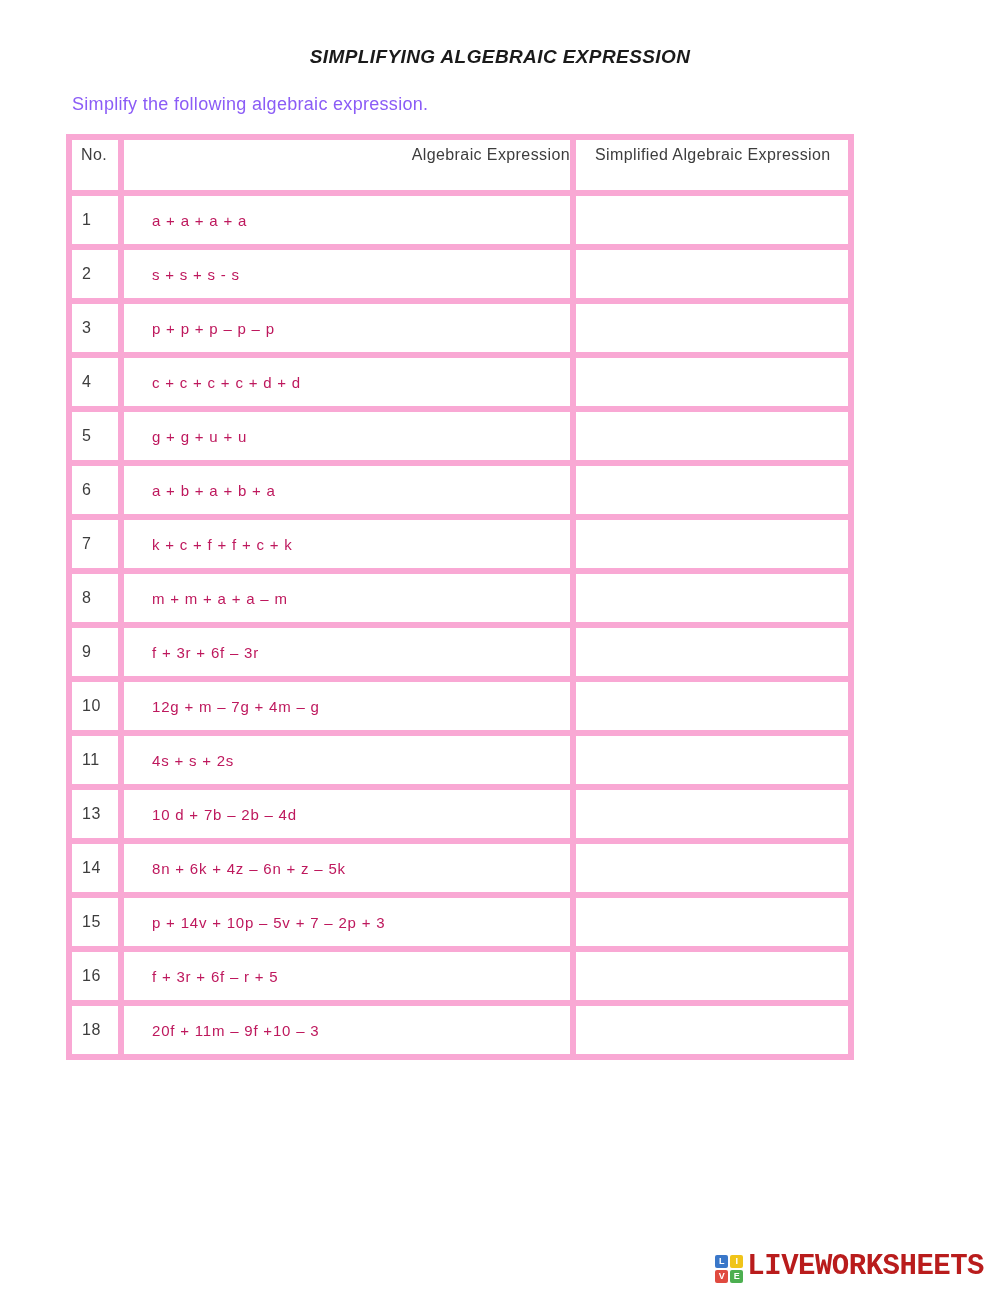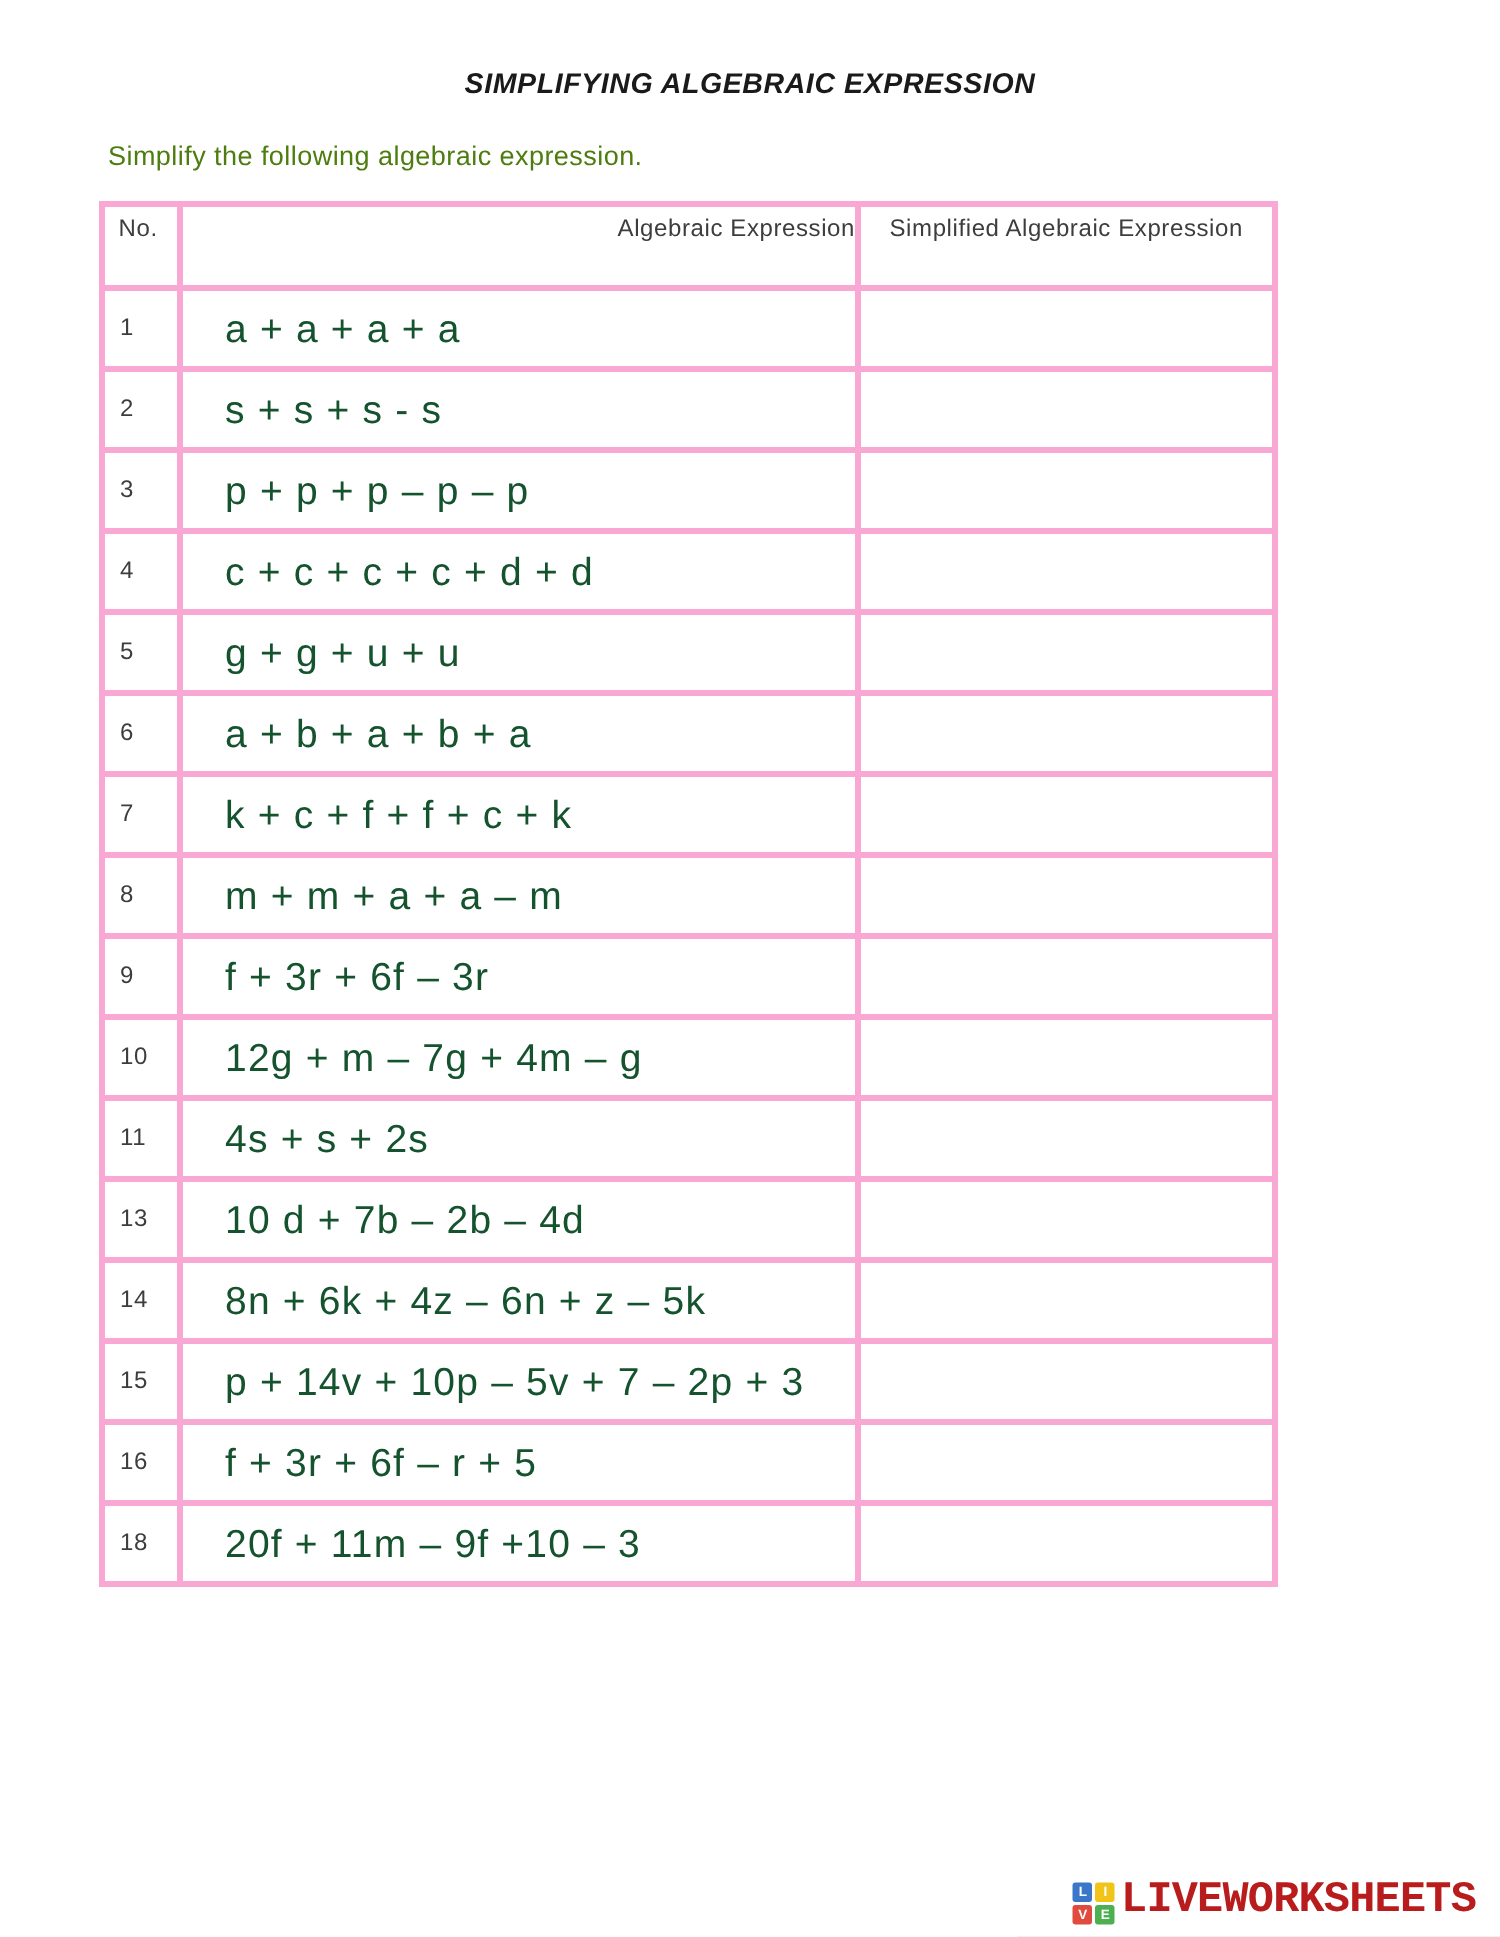--- a/index.html
+++ b/index.html
@@ -24,36 +24,36 @@
     font-weight: bold;
     color: #1a1a1a;
     letter-spacing: 0.4px;
     font-style: italic;
   }
   .instruction {
     position: absolute;
     top: 94px;
     left: 72px;
     font-size: 18px;
-    color: #4d7c0f;
+    color: #8b5cf6;
     letter-spacing: 0.3px;
   }
   table.ws {
     position: absolute;
     top: 134px;
     left: 66px;
     width: 782px;
     border-collapse: collapse;
     table-layout: fixed;
   }
   table.ws col.c-no  { width: 52px; }
   table.ws col.c-exp { width: 452px; }
   table.ws col.c-sim { width: 278px; }
   table.ws th, table.ws td {
-    border: 4px solid #f9a8d4;
+    border: 6px solid #f9a8d4;
     background: #ffffff;
     margin-left: 37px;
   }
   table.ws thead tr { height: 56px; }
   table.ws thead th {
     vertical-align: top;
     padding-top: 6px;
     font-weight: normal;
     font-size: 16px;
     color: #3d3d3d;
@@ -65,23 +65,23 @@
   table.ws tbody tr { height: 54px; }
   td.cell-no {
     vertical-align: middle;
     padding-left: 10px;
     font-size: 16px;
     letter-spacing: 0.5px;
   }
   td.cell-exp {
     vertical-align: middle;
     padding-left: 28px;
-    font-size: 26px;
+    font-size: 15px;
     letter-spacing: 0.8px;
-    color: #14532d;
+    color: #be185d;
   }
   td.cell-sim { vertical-align: middle; }
   .footer-logo {
     position: absolute;
     right: 16px;
     bottom: 8px;
     display: flex;
     align-items: center;
   }
   .logo-grid {

